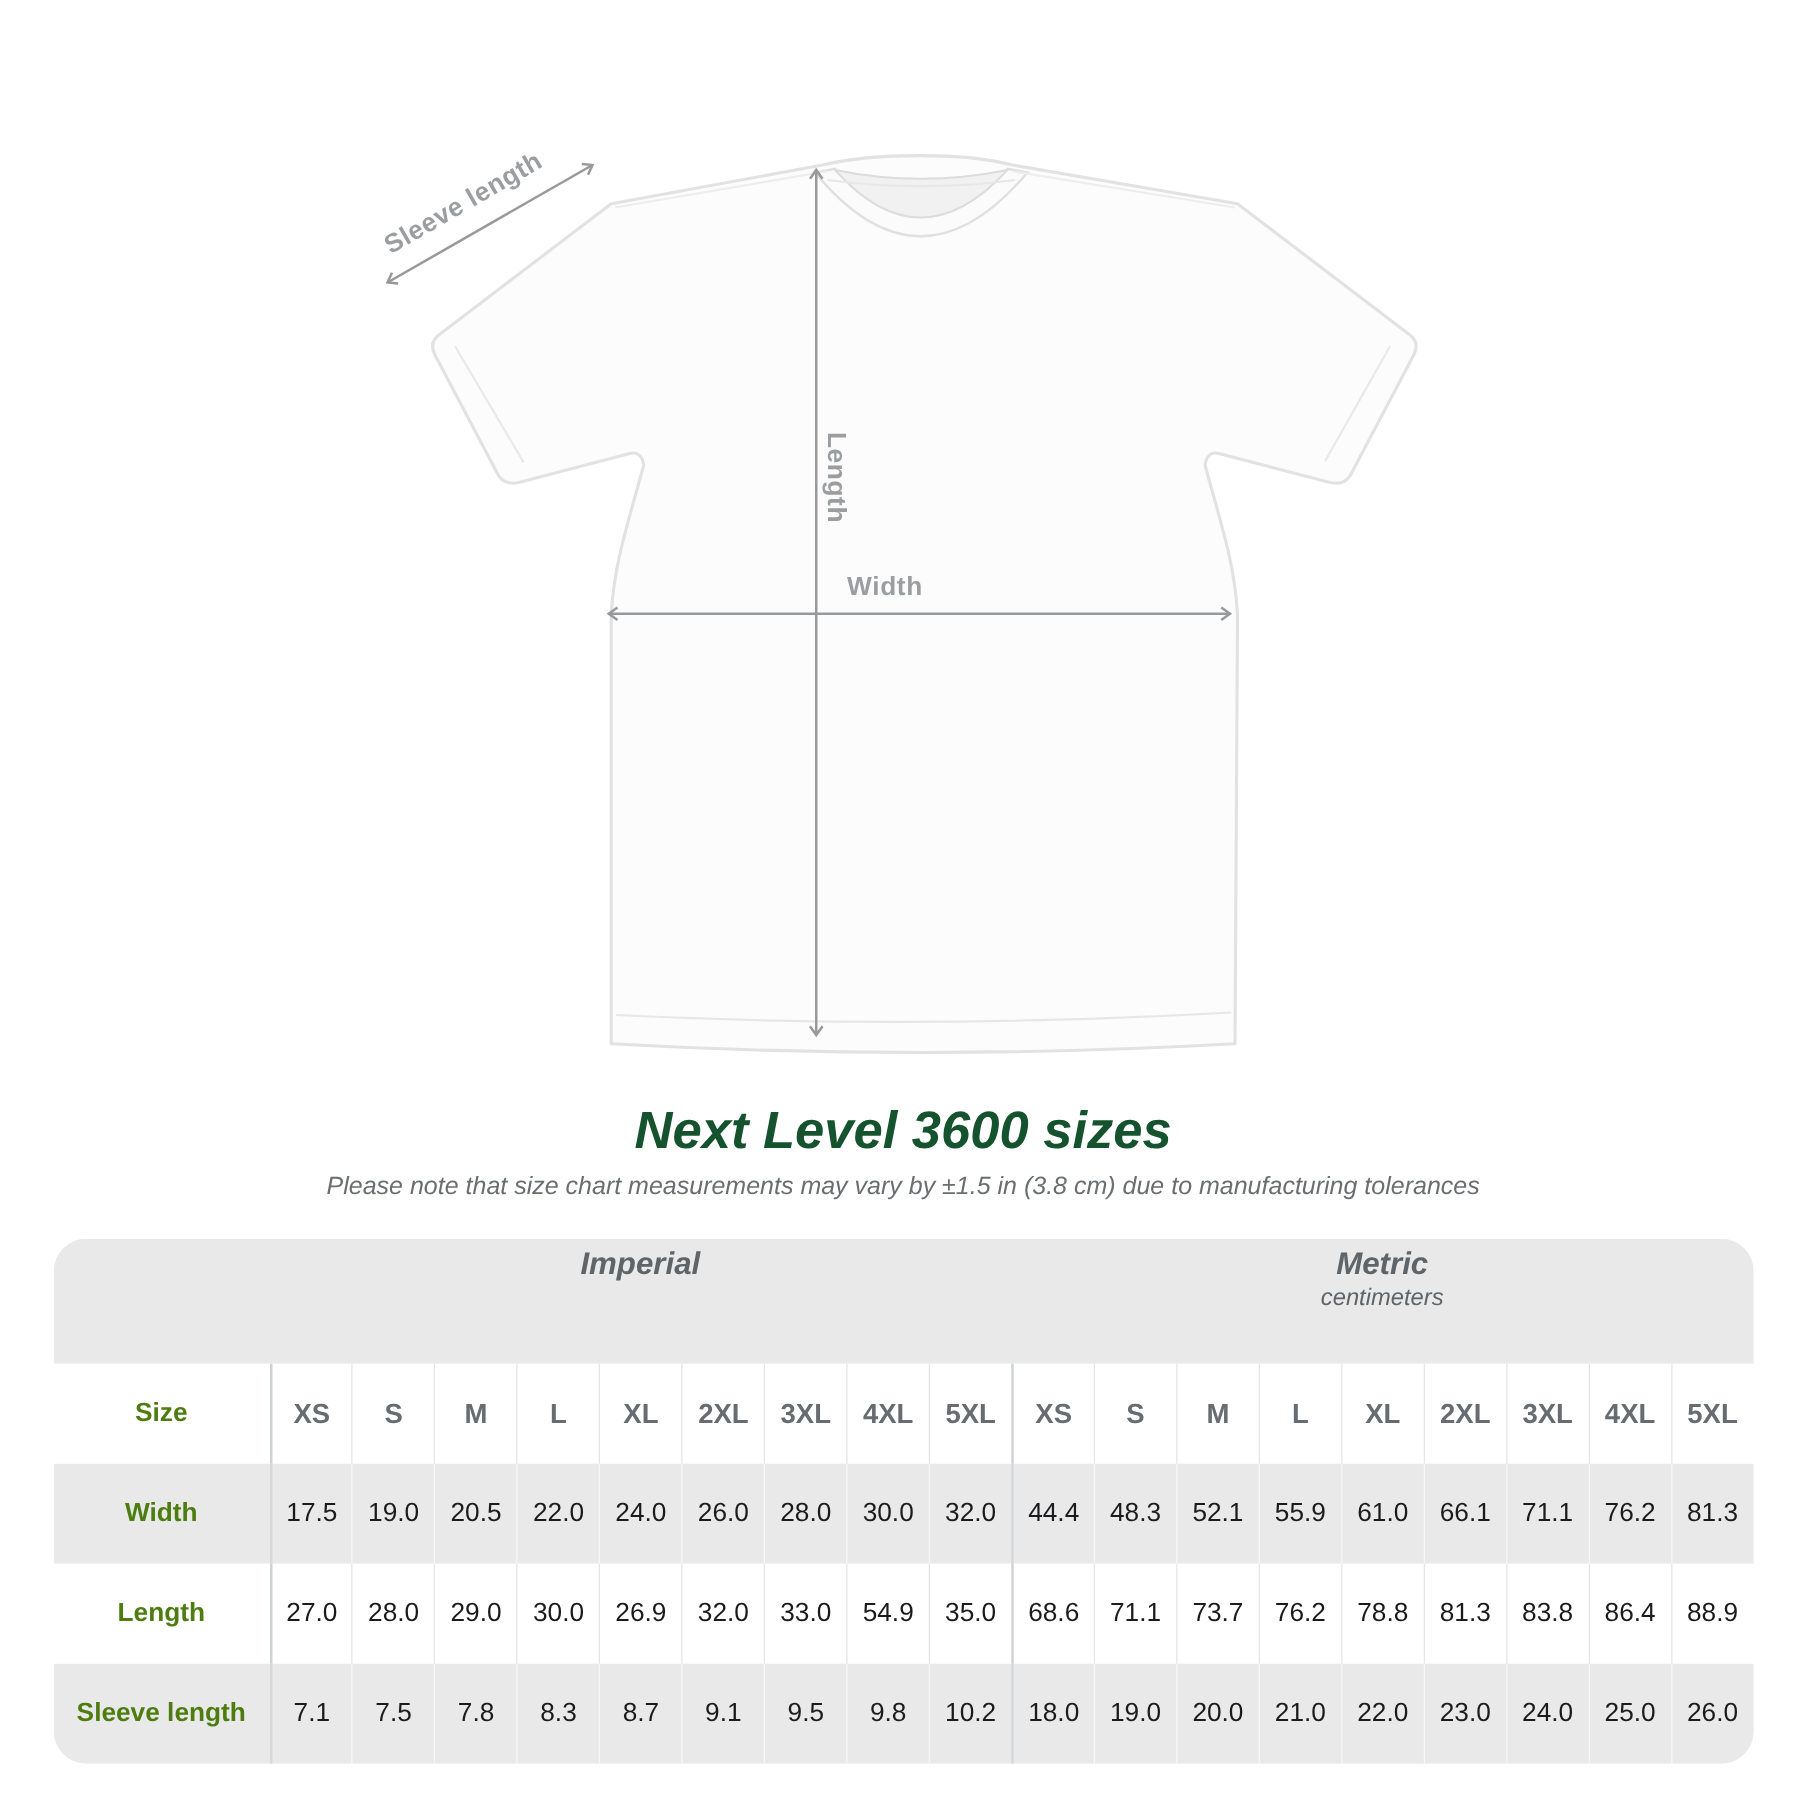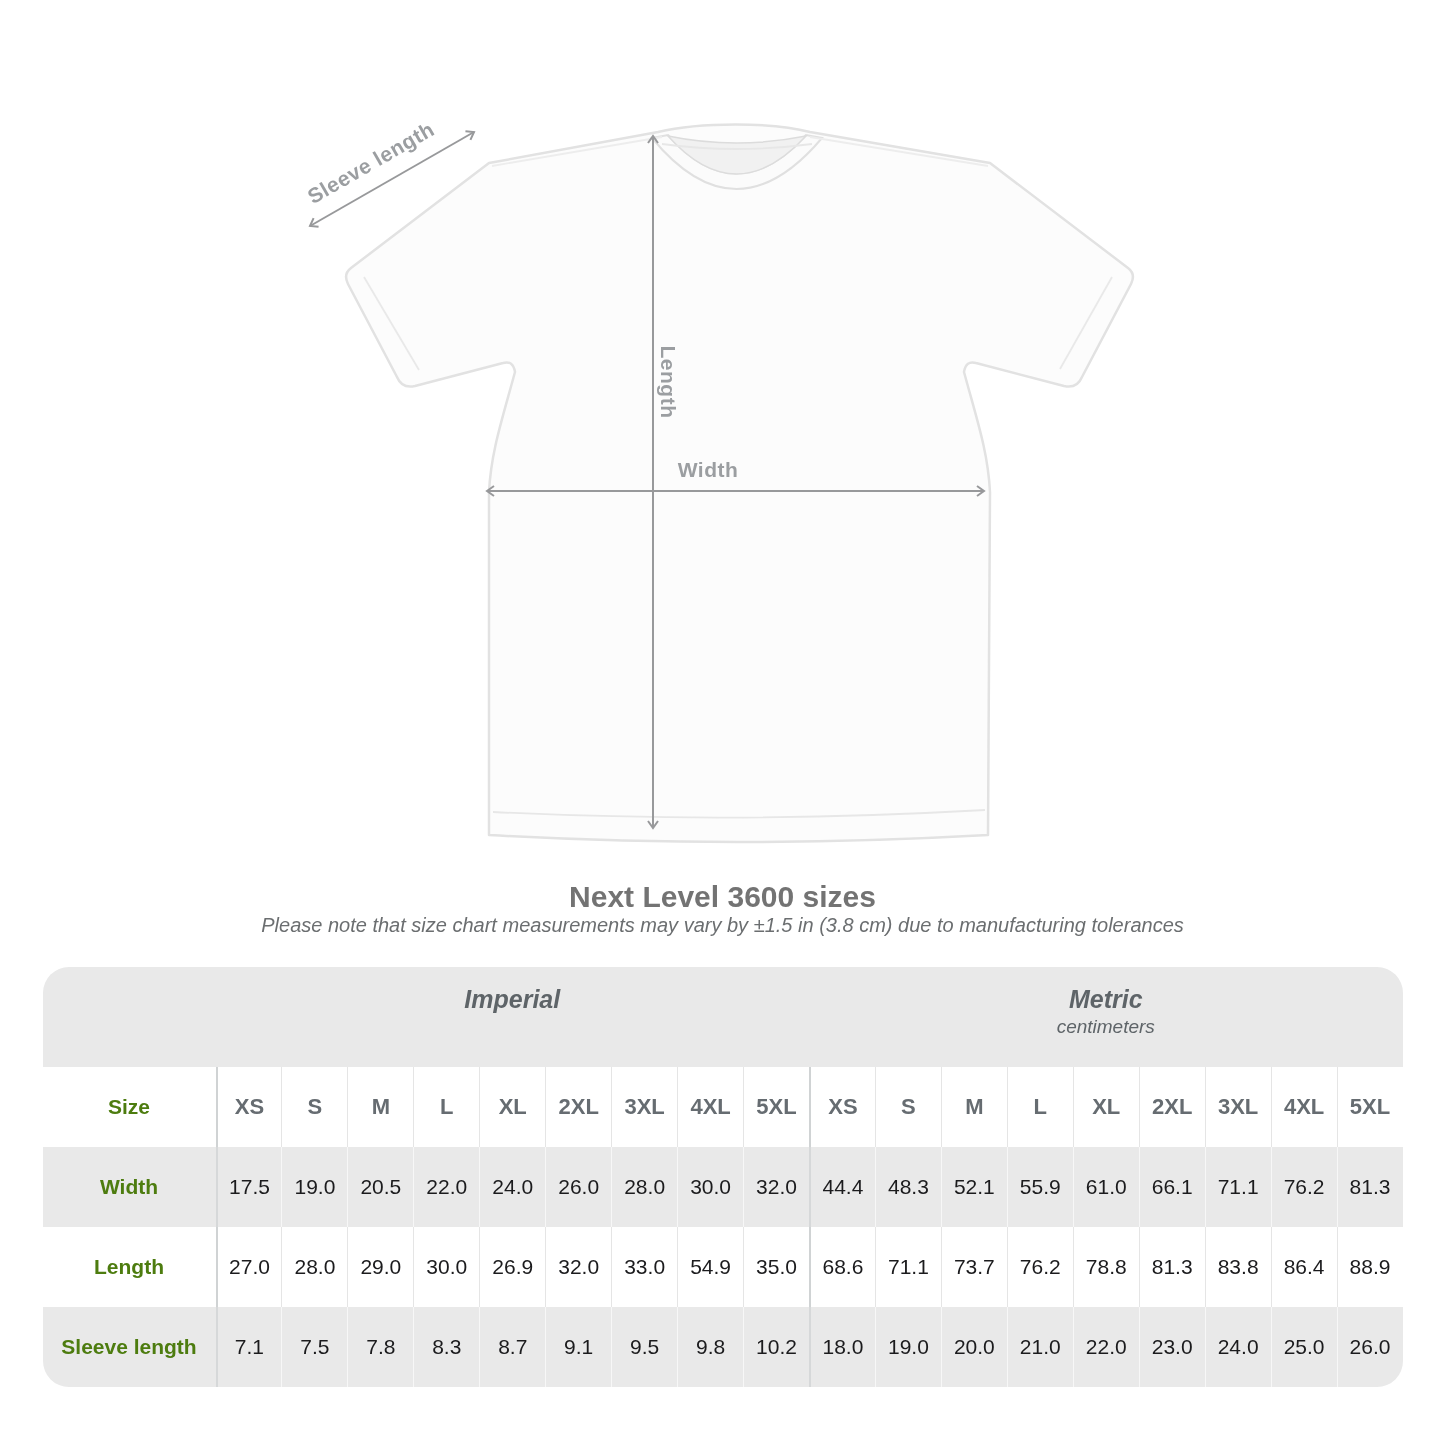--- a/index.html
+++ b/index.html
@@ -22,48 +22,49 @@
     letter-spacing: 0.5px;
     white-space: nowrap;
     transform: translate(-50%, -50%);
   }
   .dim-label.sleeve { transform: translate(-50%, -50%) rotate(-30deg); }
   .dim-label.length { transform: translate(-50%, -50%) rotate(90deg); }
 
   
   .heading { text-align: center; }
   .heading h1 {
-    font-size: 30px;
-    font-weight: bold;
-    color: #737373;
+    font-size: 42px;
+    font-weight: bold;
+    color: #14532d;
     margin-top: 12px;
+    font-style: italic;
   }
   .heading .note {
-    margin-top: 0;
+    margin-top: 10px;
     font-style: italic;
     font-size: 20px;
     color: #6b6e70;
     text-align: center;
   }
 
   
   .card {
     width: 1360px;
     margin: 30px auto 0 auto;
     border-radius: 26px;
     overflow: hidden;
     background: #ffffff;
   }
   .unit-row {
     display: grid;
     grid-template-columns: 173px 1fr 1fr;
     height: 100px;
     background: #e9e9e9;
   }
-  .unit-cell { text-align: center; padding-top: 17px; }
+  .unit-cell { text-align: center; padding-top: 5px; }
   .unit-name {
     font-size: 25px;
     font-weight: bold;
     font-style: italic;
     color: #5e6468;
     line-height: 30px;
   }
   .unit-sub {
     font-size: 19px;
     font-style: italic;

